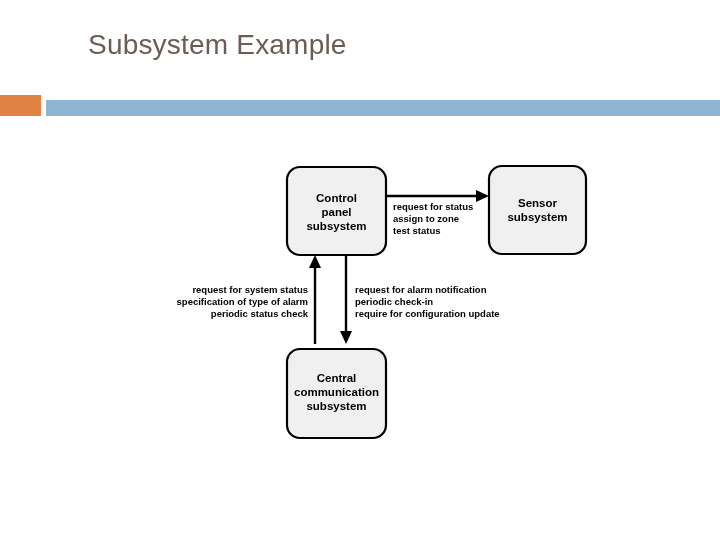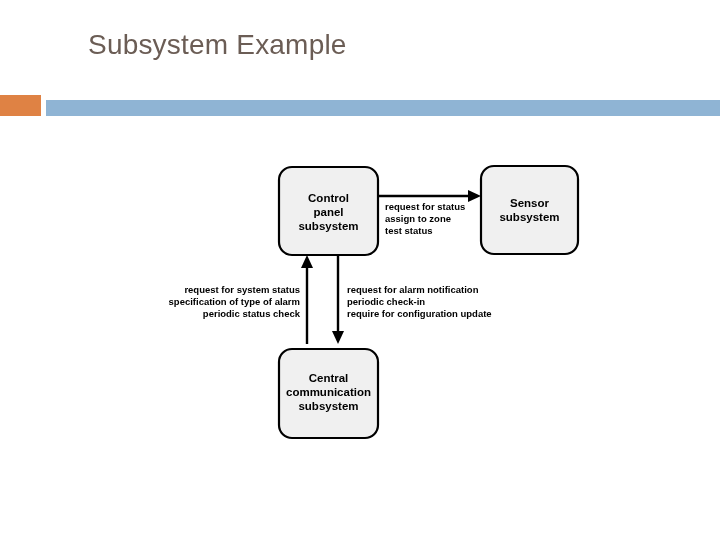--- a/index.html
+++ b/index.html
@@ -50,21 +50,21 @@
     left: 46px;
     top: 8px;
     width: 674px;
     height: 16px;
     background: #8fb4d4;
   }
 
   
   #diagram {
     position: absolute;
-    left: 0;
+    left: 8px;
     top: 0;
     width: 628px;
     height: 540px;
   }
   #diagram svg {
     display: block;
     width: 720px;
     height: 540px;
   }
 

